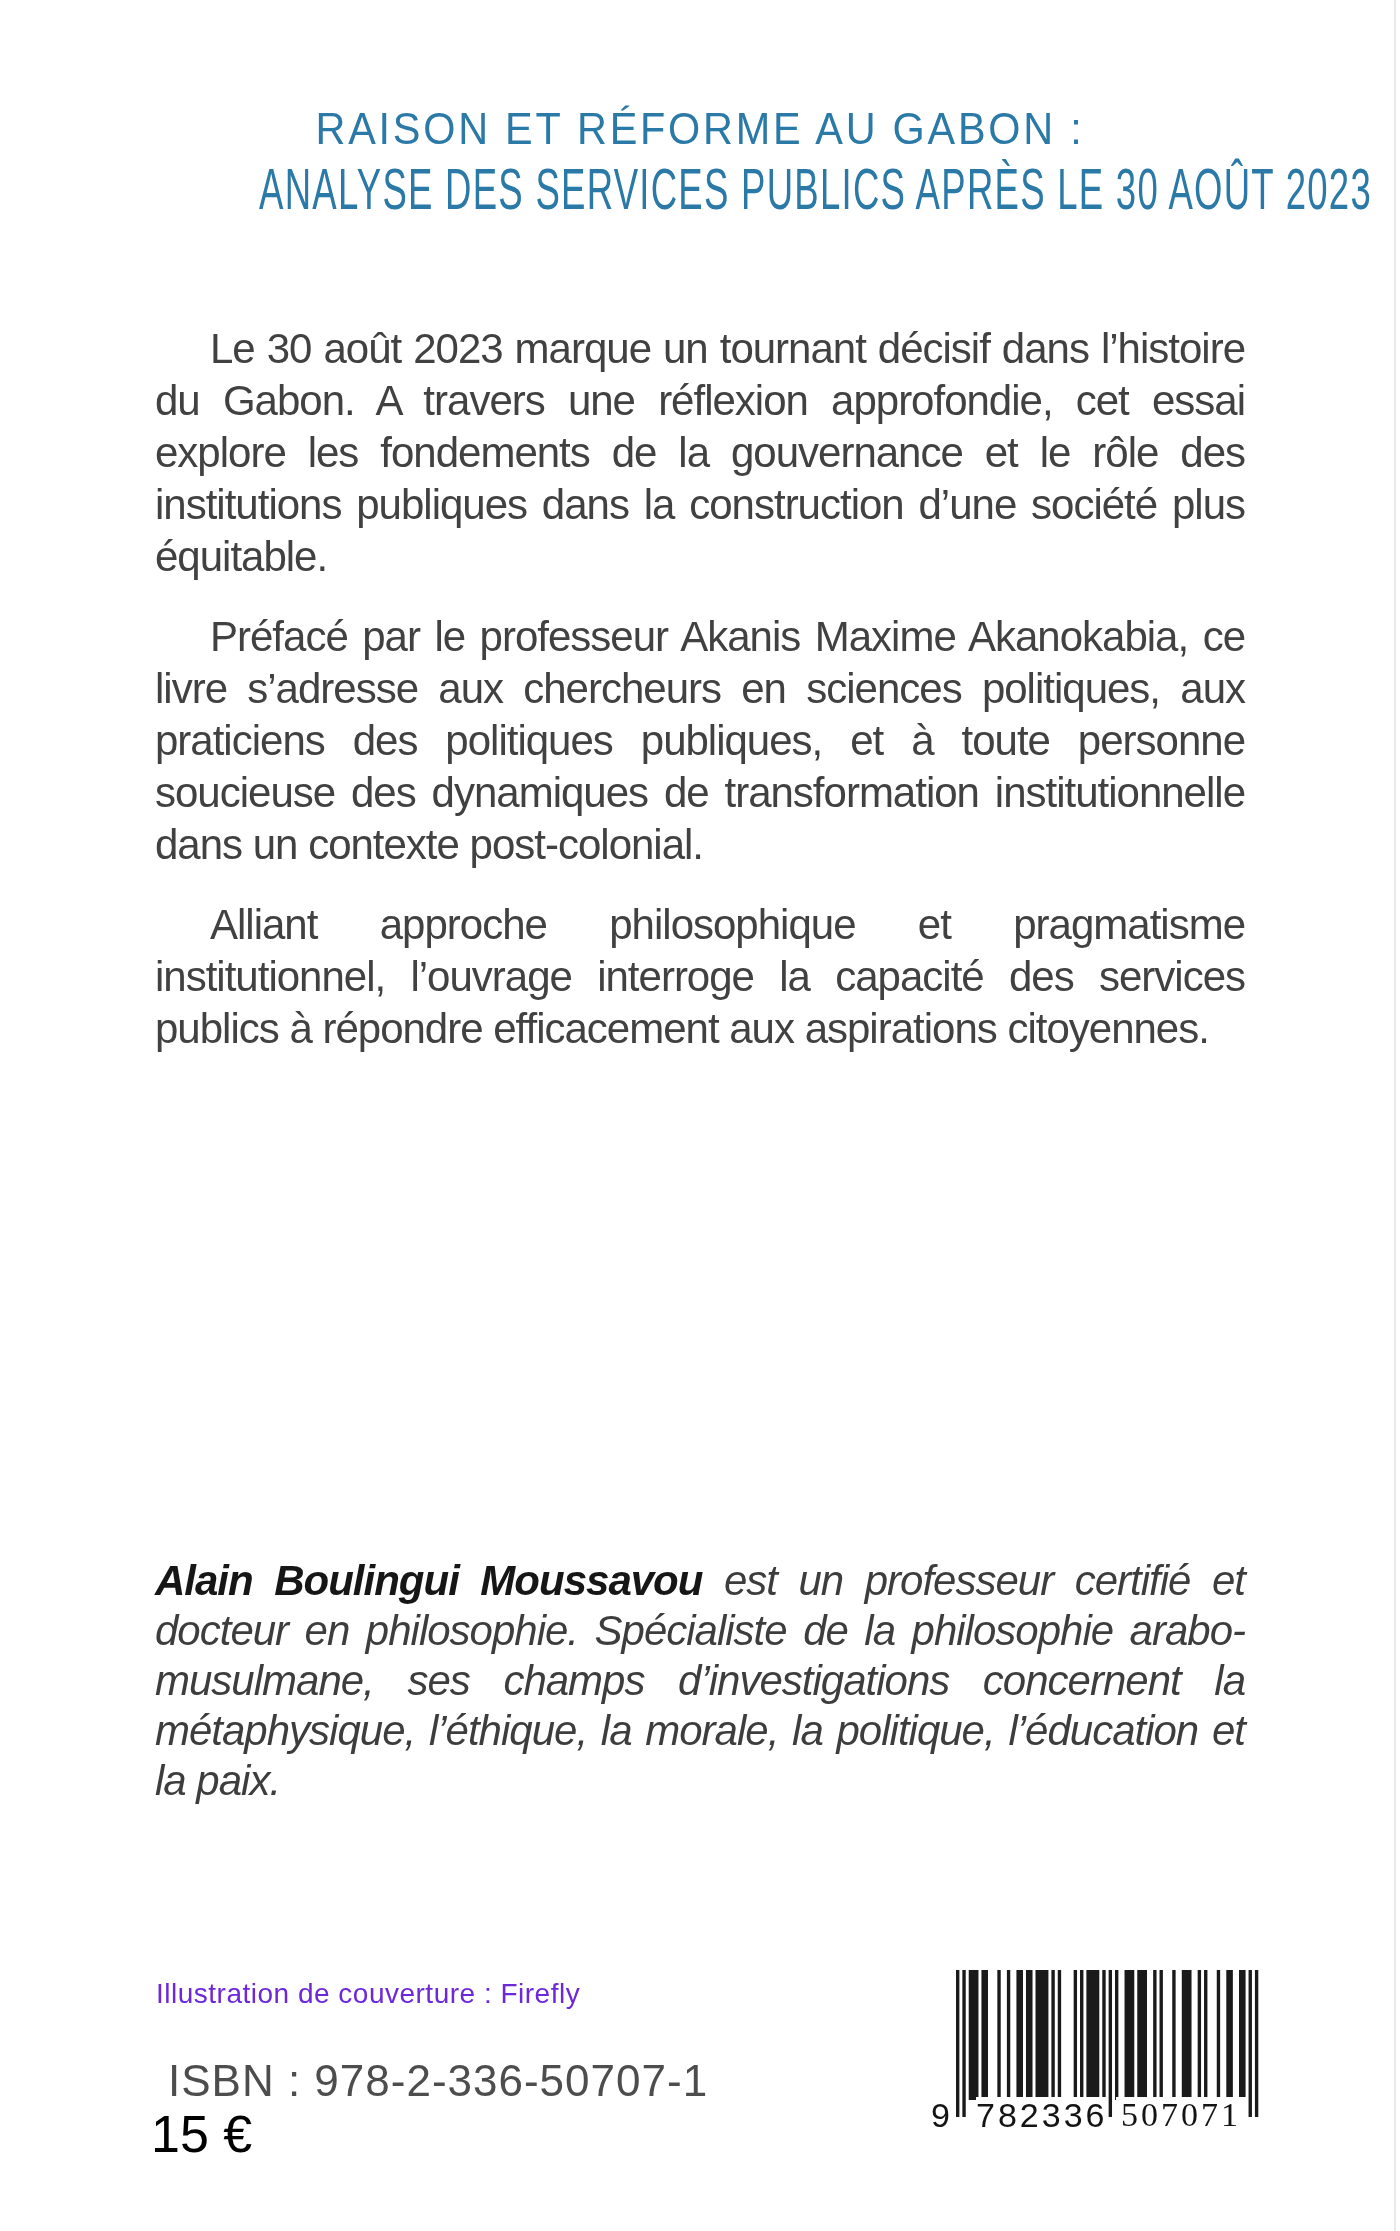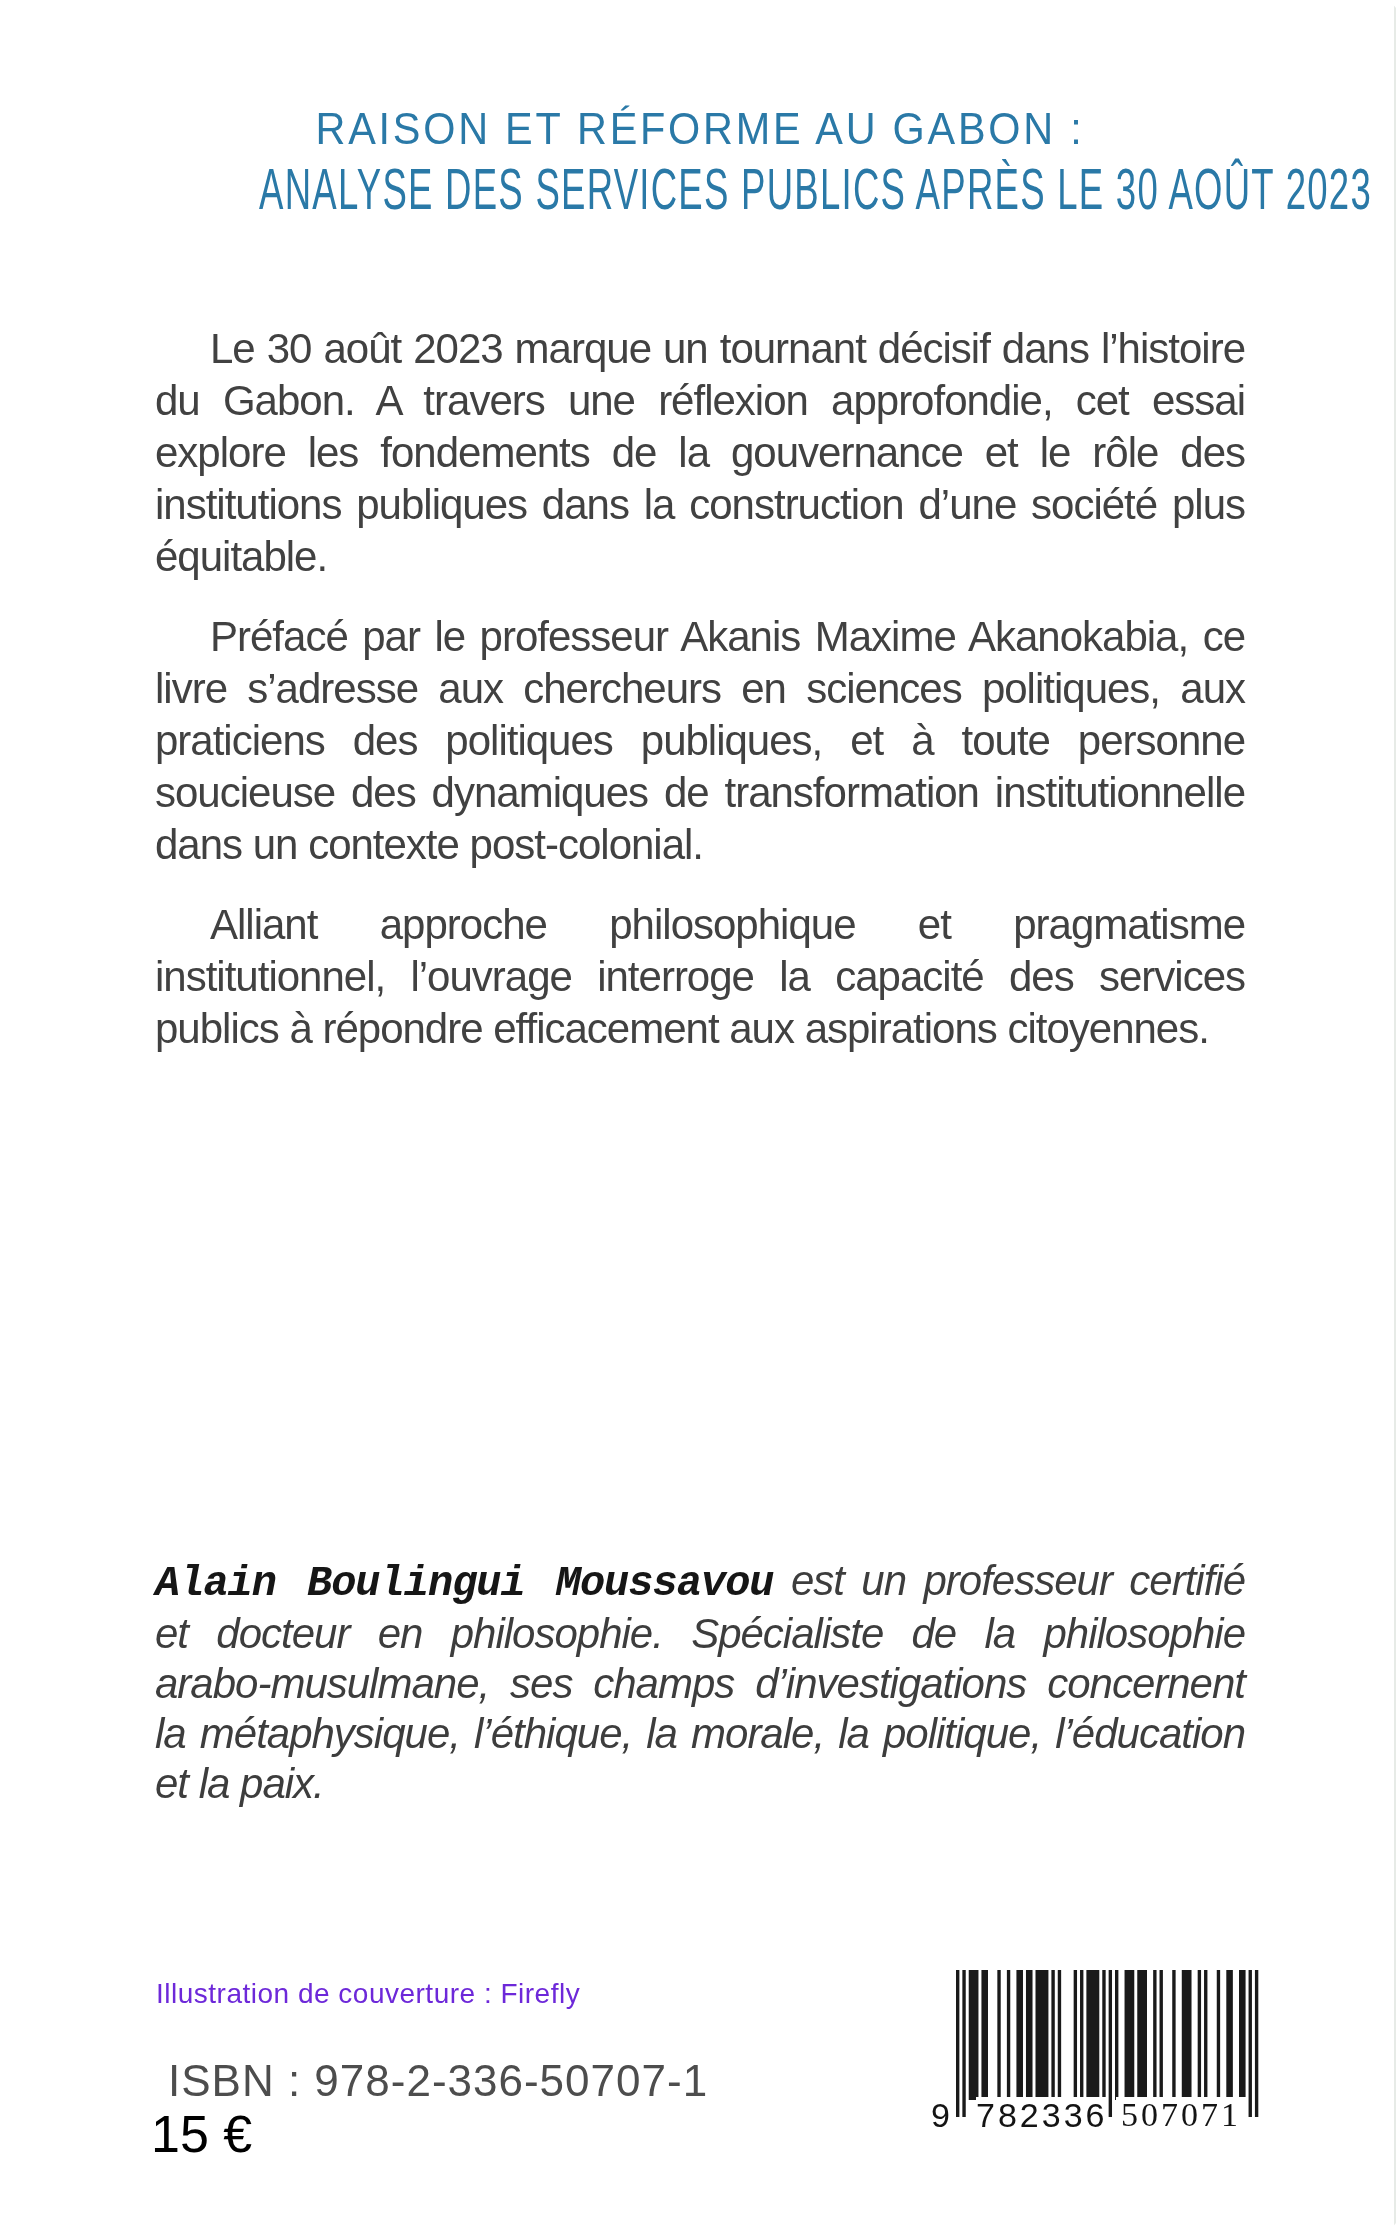--- a/index.html
+++ b/index.html
@@ -3,21 +3,20 @@
 <meta charset="utf-8">
 <style>
   html, body { margin: 0; padding: 0; background: #ffffff; }
   .canvas {
     position: relative;
     width: 1400px;
     height: 2231px;
     background: #ffffff;
     overflow: hidden;
     font-family: "Liberation Sans", sans-serif;
-    border-radius: 20px;
   }
   .title-line {
     position: absolute;
     left: 0;
     width: 1400px;
     text-align: center;
     white-space: nowrap;
     color: #2a79a7;
     font-weight: 400;
   }
@@ -58,21 +57,21 @@
     top: 1556px;
     width: 1090px;
     font-style: italic;
     font-size: 42px;
     line-height: 50px;
     text-align: justify;
     letter-spacing: -1px;
     color: #3d3d3d;
     margin: 0;
   }
-  .bio .name { font-weight: bold; color: #161616; font-family: Liberation Mono, monospace; }
+  .bio .name { font-weight: bold; color: #161616; }
   .credit {
     position: absolute;
     left: 156px;
     top: 1978px;
     font-size: 28px;
     color: #6d28d9;
     letter-spacing: 0.5px;
   }
   .isbn {
     position: absolute;

